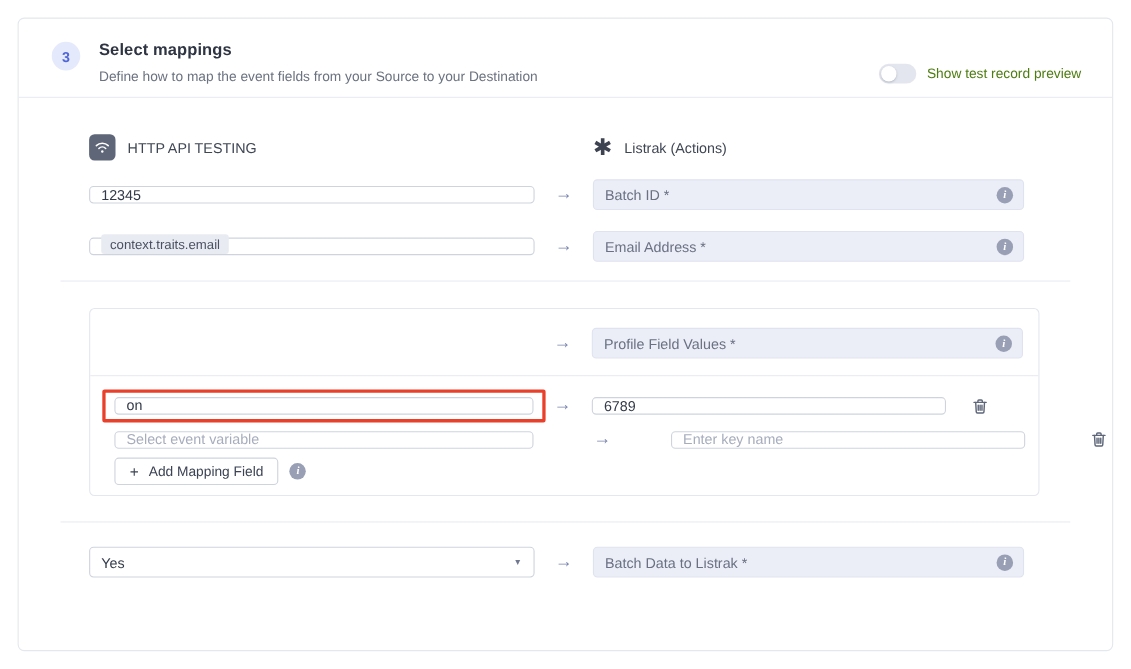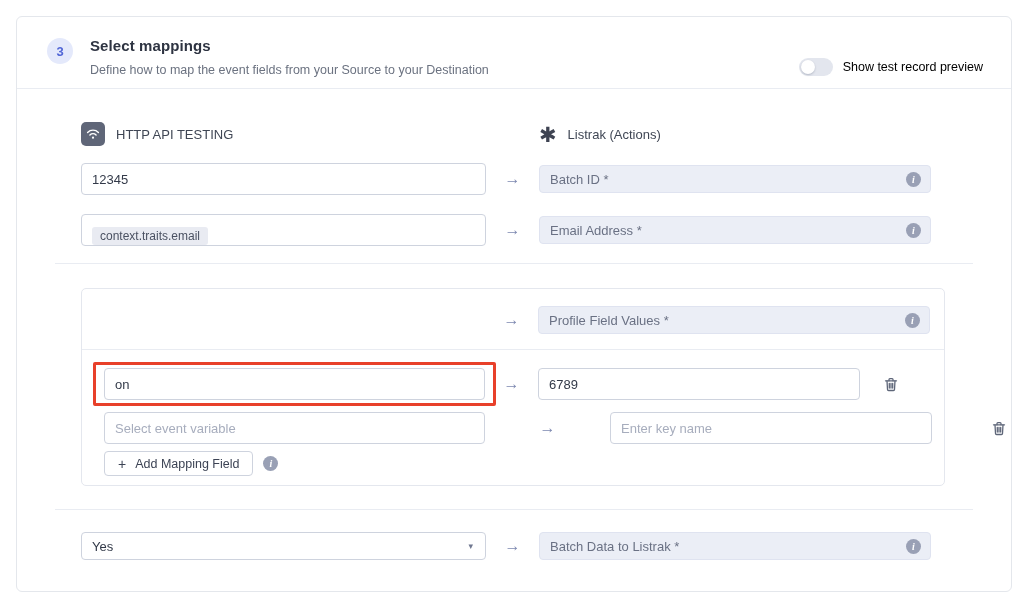--- a/index.html
+++ b/index.html
@@ -12,36 +12,36 @@
             border-bottom:1px solid #e9ecf2; }
   .header-left { display:flex; gap:17px; }
   .step-badge { width:26px; height:26px; border-radius:50%; background:#e4e9fb; color:#5166d6;
                 font-size:13px; font-weight:700; display:flex; align-items:center; justify-content:center; margin-top:1px; }
   .title { font-size:15px; font-weight:700; color:#2e3442; letter-spacing:.1px; }
   .subtitle { font-size:12.5px; color:#6b7280; margin-top:9px; }
   .header-right { display:flex; align-items:center; gap:10px; align-self:flex-end; margin-bottom:12px; }
   .toggle { width:34px; height:18px; border-radius:9px; background:#e3e6ee; position:relative; cursor:pointer; }
   .toggle .knob { position:absolute; left:2px; top:2px; width:14px; height:14px; border-radius:50%;
                   background:#fff; box-shadow:0 1px 2px rgba(40,50,80,.25); }
-  .toggle-label { font-size:12.5px; color:#000000; }
+  .toggle-label { font-size:12.5px; color:#4d7c0f; }
 
   
   .content { padding:0 38px; }
   .divider { height:1px; background:#e9ecf2; }
 
   .col-headers { margin:33px 0 0 26px; display:grid; grid-template-columns:405px 53px 392px; align-items:center; }
   .col-head { display:flex; align-items:center; gap:11px; font-size:13px; color:#3f4654; }
   .source-tile { width:24px; height:24px; border-radius:5px; background:#5f6678; display:flex;
                  align-items:center; justify-content:center; }
   .listrak-glyph { font-size:21px; color:#3e4352; line-height:1; }
 
   .row { display:grid; grid-template-columns:405px 53px 392px; align-items:center; margin-left:26px; }
   .arrow-cell { text-align:center; color:#7d88b0; font-size:16px; }
 
-  .input { width:100%; height:32px; border:1px solid #ced3de; border-radius:4px; padding:0 10px;
+  .input { width:100%; height:16px; border:1px solid #ced3de; border-radius:4px; padding:0 10px;
            font-size:13px; color:#333a49; background:#fff; outline:none; font-family:"Liberation Sans", sans-serif; }
   .input::placeholder { color:#a7adbd; }
 
   .dest-field { height:28px; background:#ebeef6; border:1px solid #dfe3f0; border-radius:4px;
                 display:flex; align-items:center; justify-content:space-between; padding:0 9px 0 10px;
                 font-size:13px; color:#6a7184; }
   .info-dot { width:15px; height:15px; border-radius:50%; background:#99a0b5; color:#fff; flex:none;
               font-size:10px; font-weight:700; font-family:"Liberation Serif", serif; font-style:italic;
               display:flex; align-items:center; justify-content:center; }
 

